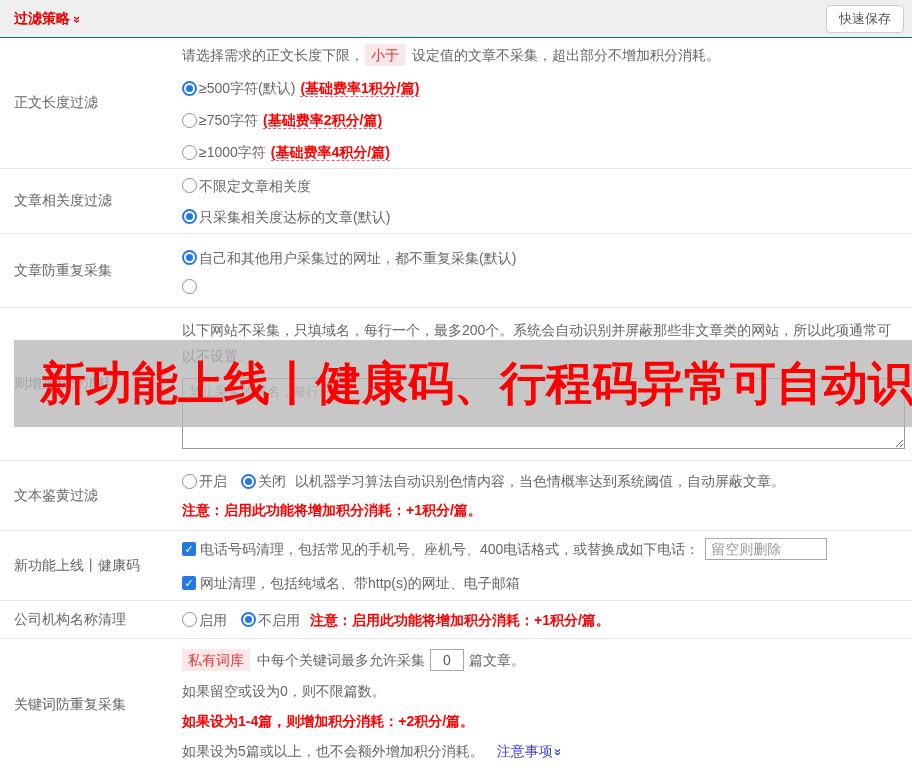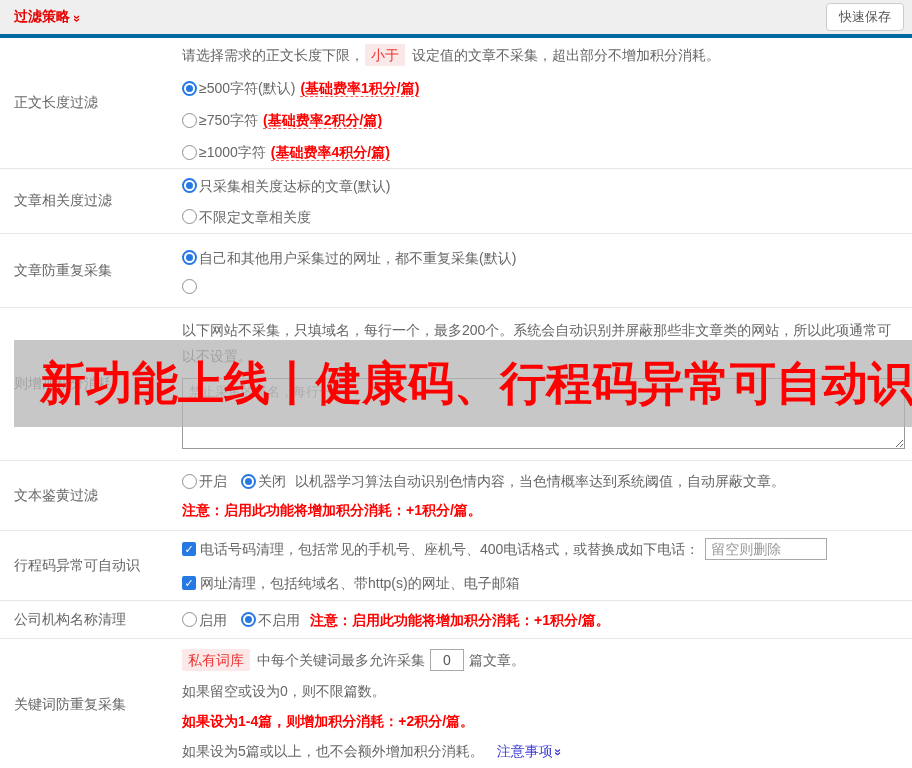--- a/index.html
+++ b/index.html
@@ -5,21 +5,21 @@
   * { box-sizing: border-box; margin: 0; padding: 0; }
   html,body { width: 912px; }
   body {
     font-family: "Liberation Sans", "DejaVu Sans", sans-serif;
     background: #fff; color: #666; font-size: 14px;
   }
   .page { position: relative; width: 912px; height: 768px; overflow: hidden; background: #fff; }
 
   
   .header {
-    height: 38px; background: #efefef; border-bottom: 4px solid #0369a1;
+    height: 38px; background: #efefef; border-bottom: 1px solid #0369a1;
     display: flex; align-items: center; justify-content: space-between;
     padding: 0 8px 0 14px;
   }
   .header-title { color: #e60000; font-weight: bold; font-size: 14px; display: flex; align-items: center; cursor: pointer; }
   .chevrons { display: inline-block; transform: rotate(90deg); font-weight: bold; margin-left: 5px; font-size: 13px; letter-spacing: -2px; }
   .save-btn {
     background: #fff; border: 1px solid #ccc; border-radius: 4px;
     color: #555; font-size: 13px; padding: 4px 12px; cursor: pointer;
     font-family: inherit;
   }
@@ -128,26 +128,26 @@
         <span>≥1000字符</span>
         <span class="red" style="margin-left:5px"><span class="note-u">(基础费率4积分/篇)</span></span>
       </div>
     </div>
   </div>
 
   <div class="row r2">
     <div class="label-cell">文章相关度过滤</div>
     <div class="content-cell">
       <div class="line">
+        <span class="radio"></span>
+        <span>不限定文章相关度</span>
+      </div>
+      <div class="line">
         <span class="radio checked"></span>
         <span>只采集相关度达标的文章(默认)</span>
-      </div>
-      <div class="line">
-        <span class="radio"></span>
-        <span>不限定文章相关度</span>
       </div>
     </div>
   </div>
 
   <div class="row r3">
     <div class="label-cell">文章防重复采集</div>
     <div class="content-cell">
       <div class="line">
         <span class="radio checked"></span>
         <span>自己和其他用户采集过的网址，都不重复采集(默认)</span>
@@ -176,21 +176,21 @@
         <span class="radio checked"></span>
         <span>关闭</span>
         <span class="gap" style="width:9px"></span>
         <span>以机器学习算法自动识别色情内容，当色情概率达到系统阈值，自动屏蔽文章。</span>
       </div>
       <div class="line red">注意：启用此功能将增加积分消耗：+1积分/篇。</div>
     </div>
   </div>
 
   <div class="row r6">
-    <div class="label-cell">行程码异常可自动识</div>
+    <div class="label-cell">新功能上线丨健康码</div>
     <div class="content-cell">
       <div class="line">
         <span class="checkbox"><span>✓</span></span>
         <span>电话号码清理，包括常见的手机号、座机号、400电话格式，或替换成如下电话：</span>
         <input class="text-input phone-input" placeholder="留空则删除" style="">
       </div>
       <div class="line">
         <span class="checkbox"><span>✓</span></span>
         <span>网址清理，包括纯域名、带http(s)的网址、电子邮箱</span>
       </div>

